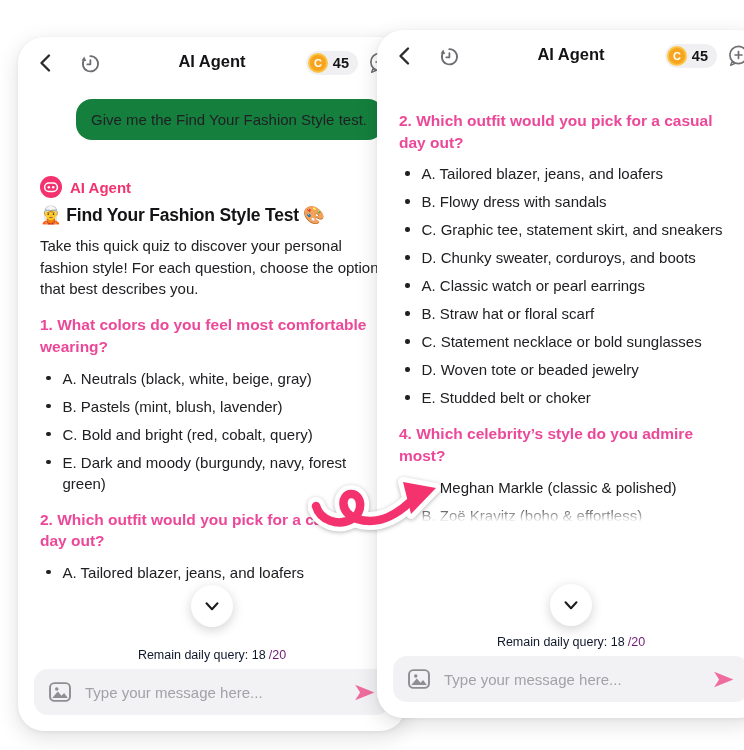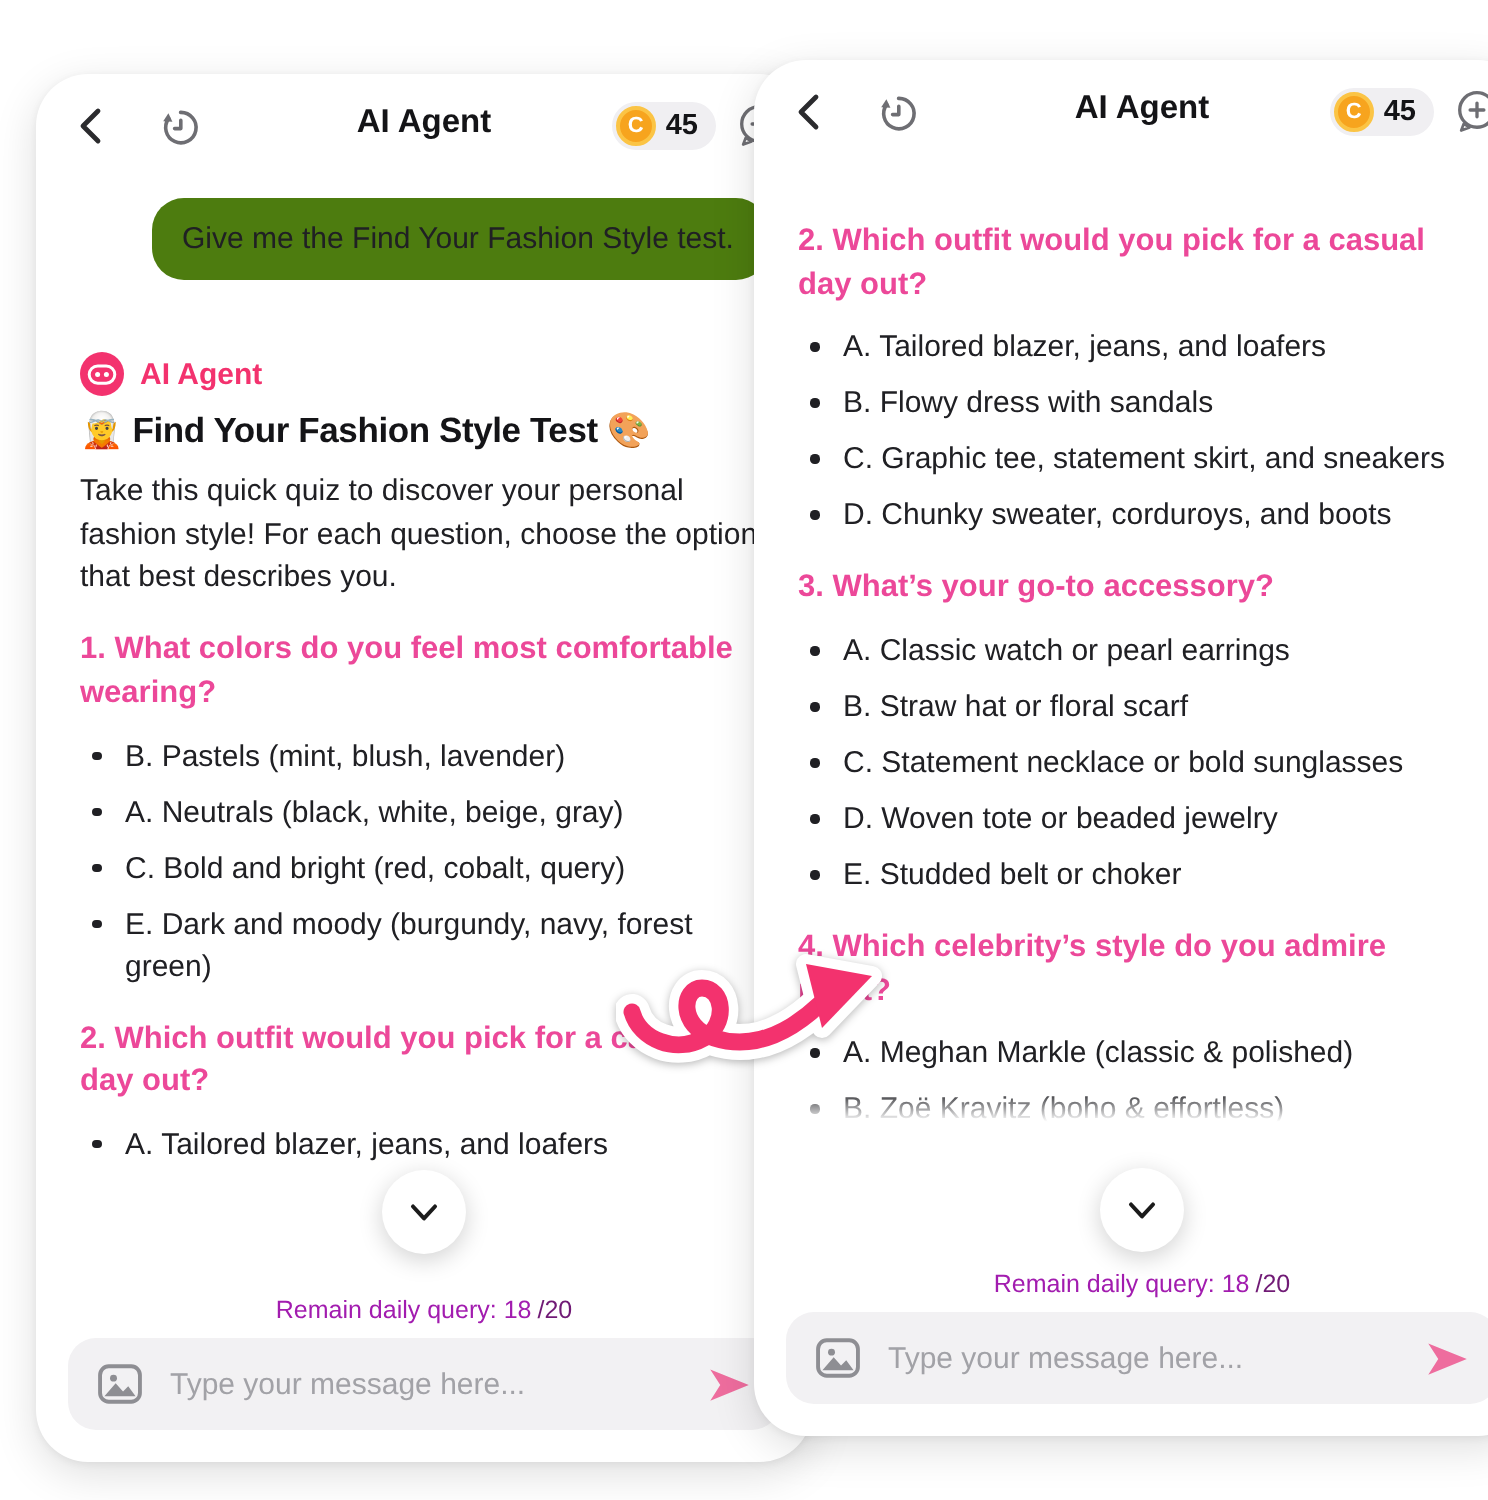--- a/index.html
+++ b/index.html
@@ -23,21 +23,21 @@
   .hdr .rgt{position:absolute;right:14px;top:13px;display:flex;align-items:center;gap:9px;}
   .coinbadge{display:inline-flex;align-items:center;gap:5px;background:#F0EFF2;border:none;border-radius:14px;padding:2px 9px 2px 2px;cursor:pointer;}
   .coin{width:20px;height:20px;border-radius:50%;background:#F7A41E;border:2px solid #FBC445;box-sizing:border-box;color:#fff;font-weight:800;font-size:11px;line-height:16px;text-align:center;}
   .coinnum{font-size:14.5px;font-weight:600;color:#141417;}
   .plusbtn{width:25px;height:25px;background:none;border:none;padding:0;cursor:pointer;}
 
   
   .content{flex:1 1 auto;overflow:hidden;position:relative;padding:0 22px;}
   .fadebottom{position:absolute;left:0;right:0;bottom:0;height:28px;pointer-events:none;
     background:linear-gradient(rgba(255,255,255,0), #ffffff 82%);}
-  .bubble{margin:10px 0 0 36px;background:#4d7c0f;border-radius:16px;padding:10px 15px;
+  .bubble{margin:10px 0 0 36px;background:#15803d;border-radius:16px;padding:10px 15px;
     font-size:15px;line-height:1.42;color:#202024;}
   .agentrow{display:flex;align-items:center;gap:8px;margin-top:36px;}
   .agentname{font-size:15px;font-weight:700;color:#F3326E;}
   .msgtitle{margin-top:7px;font-size:17.5px;font-weight:700;color:#141417;letter-spacing:-0.2px;}
   .intro{margin-top:9px;font-size:15px;line-height:1.42;color:#202024;}
   .question{margin-top:15px;margin-bottom:10px;font-size:15.5px;font-weight:700;line-height:1.4;color:#ec4899;}
   ul.options{list-style:none;margin:0;padding:0 0 0 6px;}
   ul.options li{display:flex;gap:12px;margin:7px 0;font-size:15px;line-height:1.4;color:#202024;}
   ul.options .dot{flex:0 0 4.5px;width:4.5px;height:4.5px;border-radius:50%;background:#202024;margin-top:8px;}
   li.faded{-webkit-mask-image:linear-gradient(to bottom,#000 5%,transparent 80%);
@@ -47,21 +47,21 @@
   
   .scrolldown{position:absolute;left:50%;transform:translateX(-50%);width:42px;height:42px;border-radius:50%;
     background:#fff;border:none;box-shadow:0 3px 12px rgba(0,0,0,0.18);cursor:pointer;z-index:5;
     display:flex;align-items:center;justify-content:center;padding:0;}
   .card.left .scrolldown{bottom:104px;}
   .card.right .scrolldown{bottom:92px;}
 
   
   .ftr{flex:0 0 auto;padding:2px 16px 16px;}
   .remain{text-align:center;font-size:12.5px;margin:0 0 7px;}
-  .remain .pink{color:#a21caf;text-align:right;}
+  .remain .pink{color:#0f172a;text-align:right;}
   .remain .gray{color:#701a75;margin-left:3px;margin-top:12px;}
   .inputbar{display:flex;align-items:center;background:#F2F1F3;border-radius:14px;height:46px;padding:0 13px;}
   .inputbar input{flex:1;border:none;background:transparent;outline:none;font-size:15px;color:#202024;
     font-family:"Liberation Sans", sans-serif;margin-left:10px;}
   .inputbar input::placeholder{color:#A2A2A7;}
   .photobtn,.sendbtn{background:none;border:none;padding:0;cursor:pointer;display:flex;align-items:center;}
 
   
   .swipe{position:absolute;left:308px;top:468px;width:140px;height:70px;z-index:20;pointer-events:none;
     filter:drop-shadow(0 1px 2px rgba(0,0,0,0.28));}
@@ -116,25 +116,25 @@
     </div>
 
     <div class="msgtitle">🧝 Find Your Fashion Style Test 🎨</div>
     <div class="intro">Take this quick quiz to discover your personal fashion style! For each question, choose the option that best describes you.</div>
 
     <div id="left-sections">
         <div class="question">1. What colors do you feel most comfortable wearing?</div>
         <ul class="options">
           <li>
             <span class="dot"></span>
+            <span>A. Neutrals (black, white, beige, gray)</span>
+          </li>
+          <li>
+            <span class="dot"></span>
             <span>B. Pastels (mint, blush, lavender)</span>
-          </li>
-          <li>
-            <span class="dot"></span>
-            <span>A. Neutrals (black, white, beige, gray)</span>
           </li>
           <li>
             <span class="dot"></span>
             <span>C. Bold and bright (red, cobalt, query)</span>
           </li>
           <li>
             <span class="dot"></span>
             <span>E. Dark and moody (burgundy, navy, forest green)</span>
           </li>
         </ul>
@@ -223,21 +223,20 @@
           </li>
           <li>
             <span class="dot"></span>
             <span>C. Graphic tee, statement skirt, and sneakers</span>
           </li>
           <li>
             <span class="dot"></span>
             <span>D. Chunky sweater, corduroys, and boots</span>
           </li>
         </ul>
-        <div class="question">3. What’s your go-to accessory?</div>
         <ul class="options">
           <li>
             <span class="dot"></span>
             <span>A. Classic watch or pearl earrings</span>
           </li>
           <li>
             <span class="dot"></span>
             <span>B. Straw hat or floral scarf</span>
           </li>
           <li>

